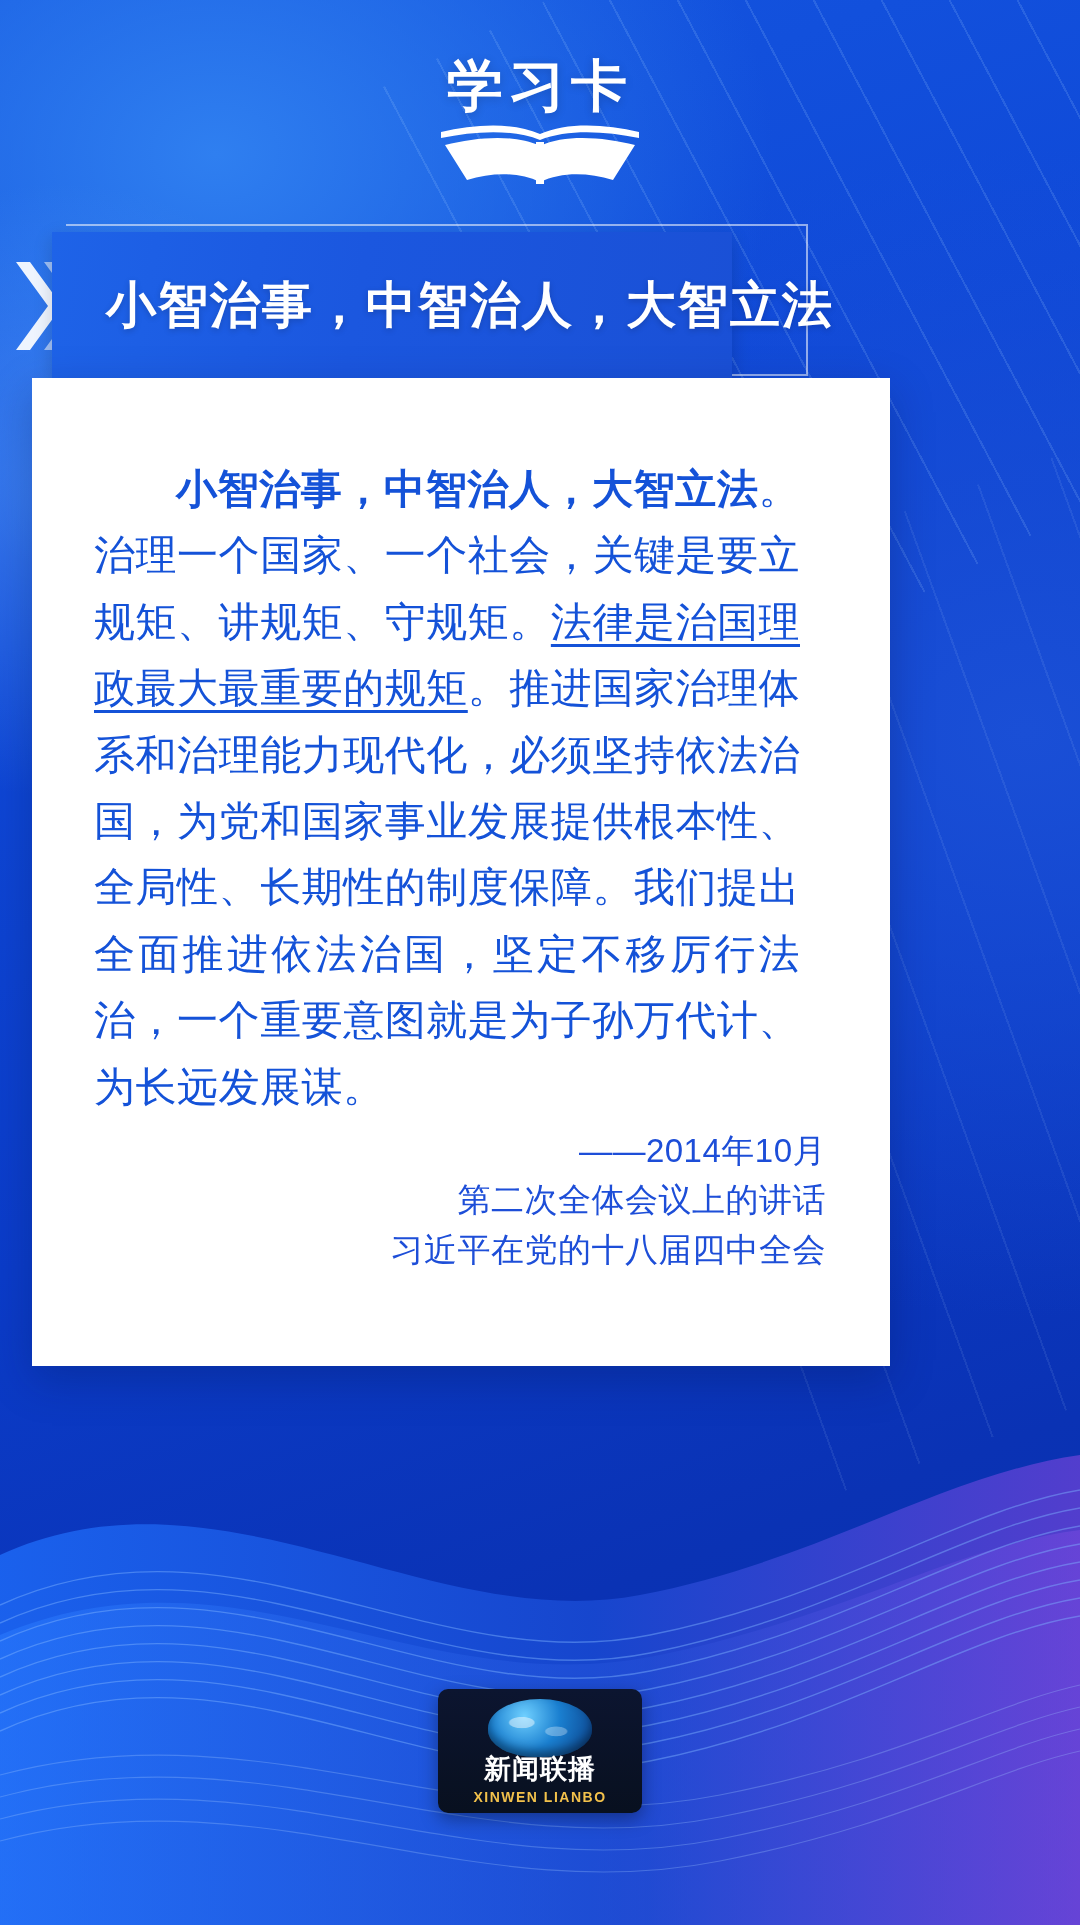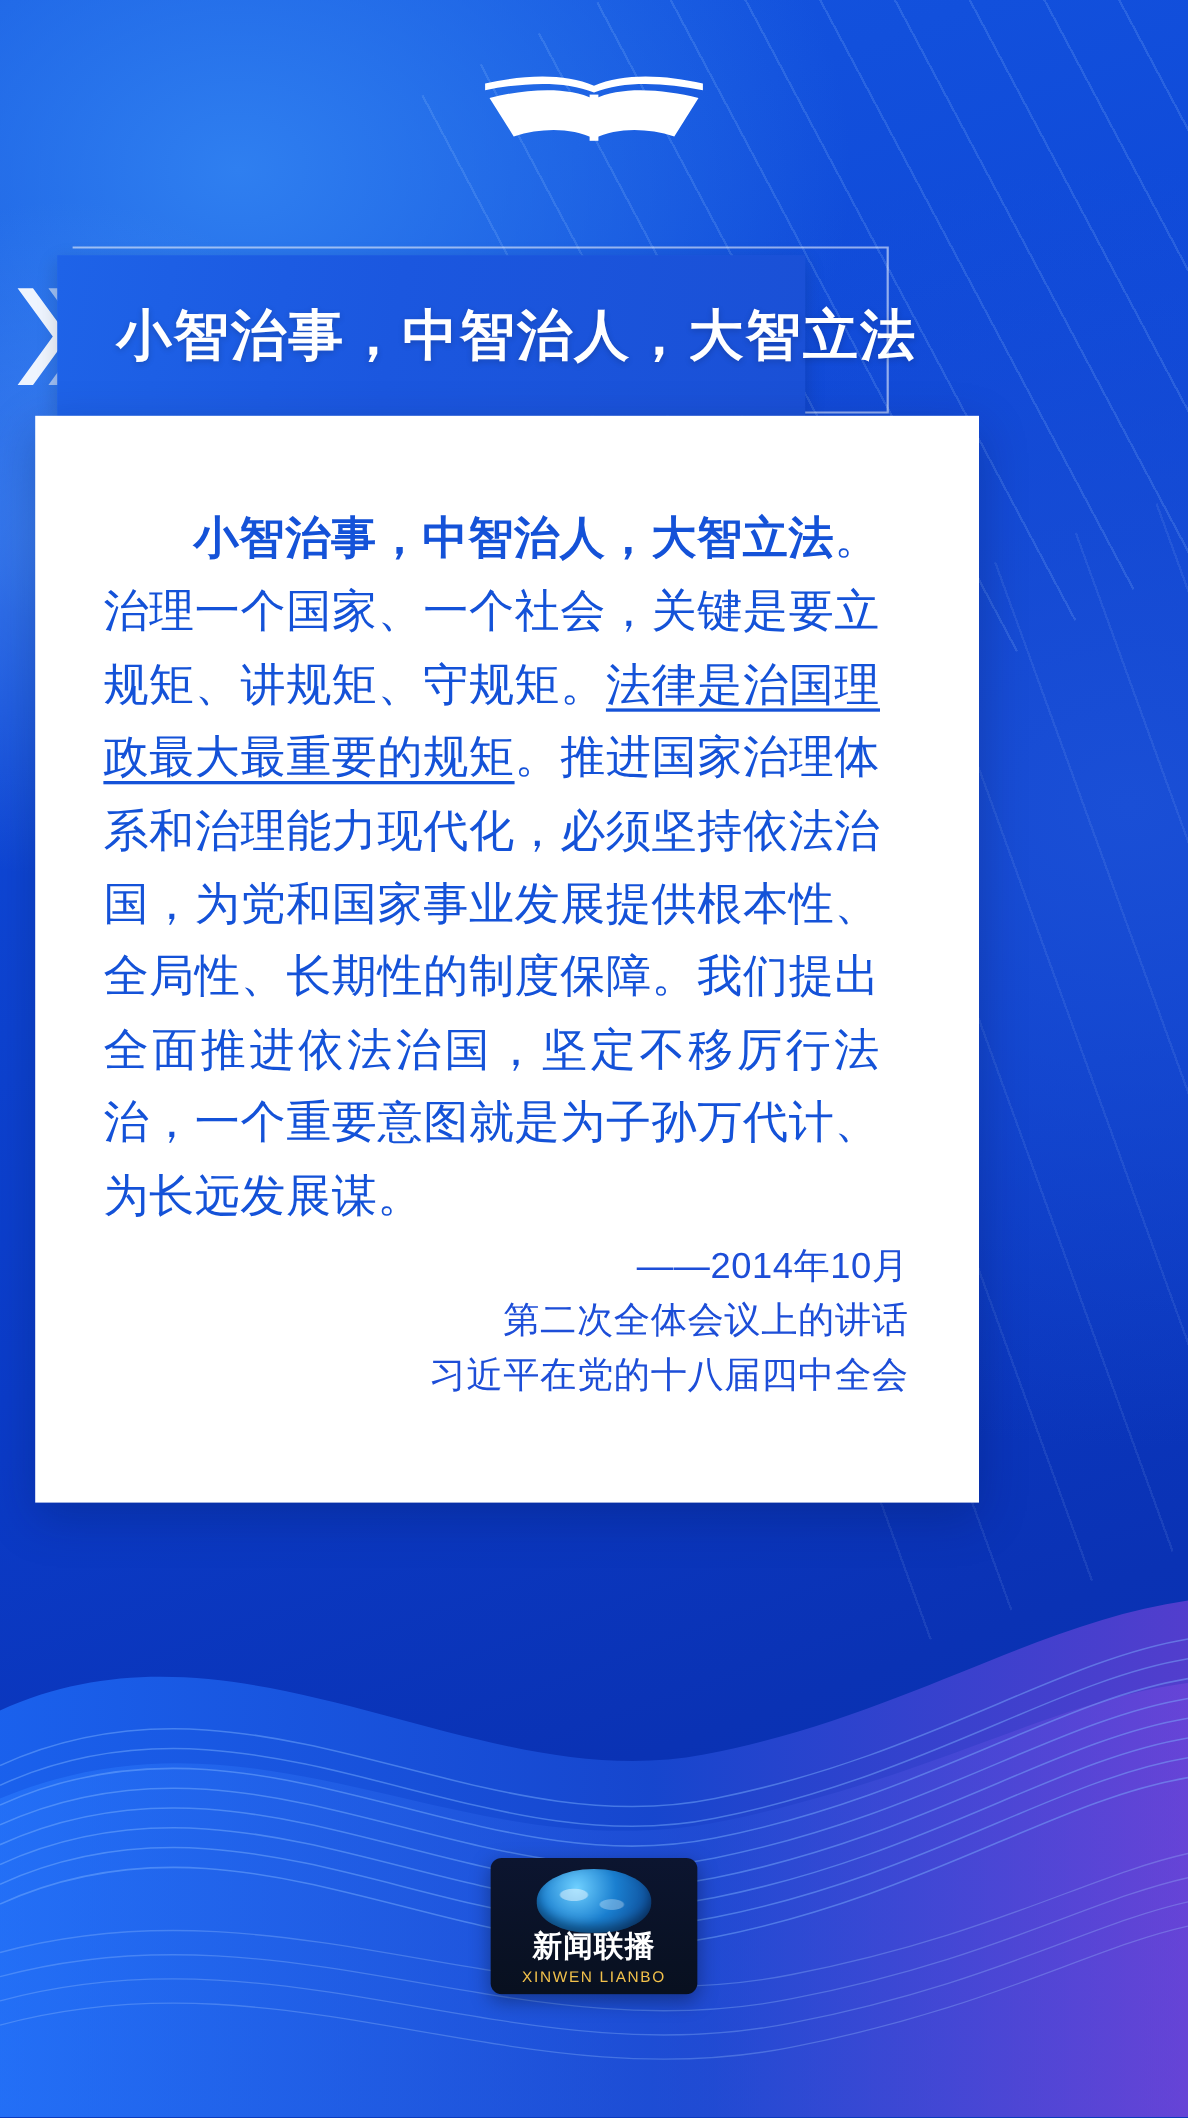--- a/index.html
+++ b/index.html
@@ -209,21 +209,21 @@
     pointer-events: none;
   }
   .waves svg { display:block; width:1080px; height:620px; }
 
   
   .cctv-logo {
     position: absolute;
     left: 50%;
     transform: translateX(-50%);
     bottom: 112px;
-    width: 188px;
+    width: 204px;
     height: 124px;
     background: linear-gradient(180deg, #0c1530 0%, #08101f 100%);
     border-radius: 10px;
     box-shadow: 0 6px 18px rgba(0,0,0,.35);
     overflow: hidden;
   }
   .globe {
     position: absolute;
     left: 50%;
     transform: translateX(-50%);
@@ -255,33 +255,34 @@
     letter-spacing: 1px;
   }
   .cctv-en {
     position: absolute;
     left: 0; right: 0;
     bottom: 8px;
     text-align: center;
     color: #f2c14b;
     font-size: 14px;
     letter-spacing: 1.5px;
-    font-weight: 400;
+    font-weight: 700;
   }
 </style>
 </head>
 <body>
 
 <div class="poster">
 
   <div class="streaks"></div>
   <div class="streaks2"></div>
   <div class="glow-left"></div>
 
   <div class="logo-wrap">
+    <div class="logo-text">学习卡</div>
     <div class="logo-book">
       <svg viewBox="0 0 210 66" xmlns="http://www.w3.org/2000/svg">
         <path d="M105 14 C78 2, 40 4, 6 12 L6 18 C40 11, 78 9, 105 20 Z" fill="#ffffff"></path>
         <path d="M105 14 C132 2, 170 4, 204 12 L204 18 C170 11, 132 9, 105 20 Z" fill="#ffffff"></path>
         <path d="M105 26 C80 14, 42 17, 10 25 L32 60 C58 52, 84 52, 105 62 Z" fill="#ffffff"></path>
         <path d="M105 26 C130 14, 168 17, 200 25 L178 60 C152 52, 126 52, 105 62 Z" fill="#ffffff"></path>
         <rect x="101" y="22" width="8" height="42" fill="#ffffff"></rect>
       </svg>
     </div>
   </div>

